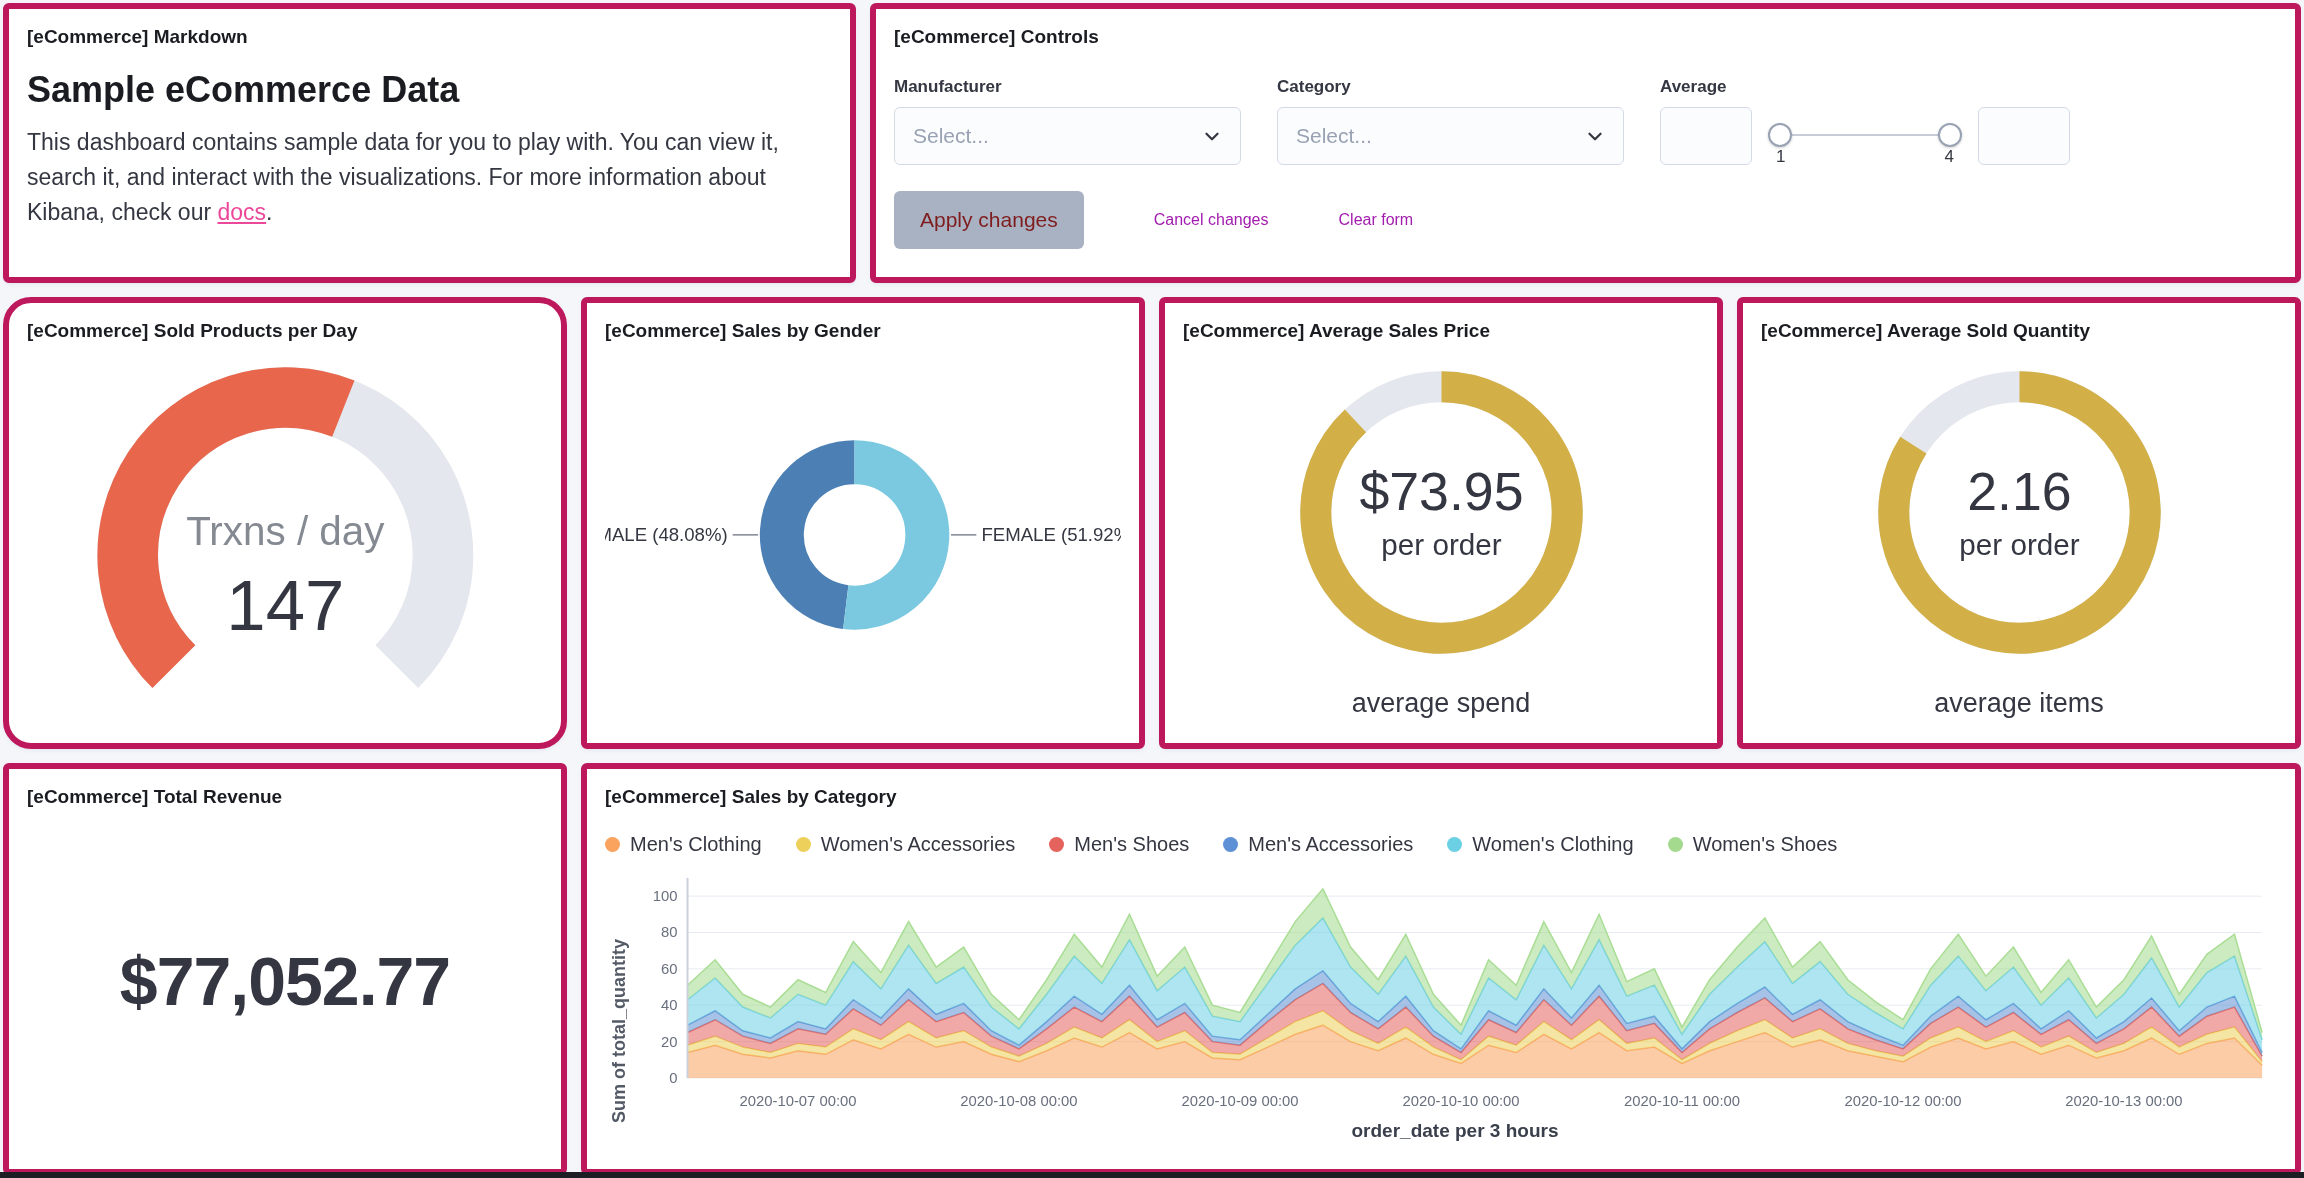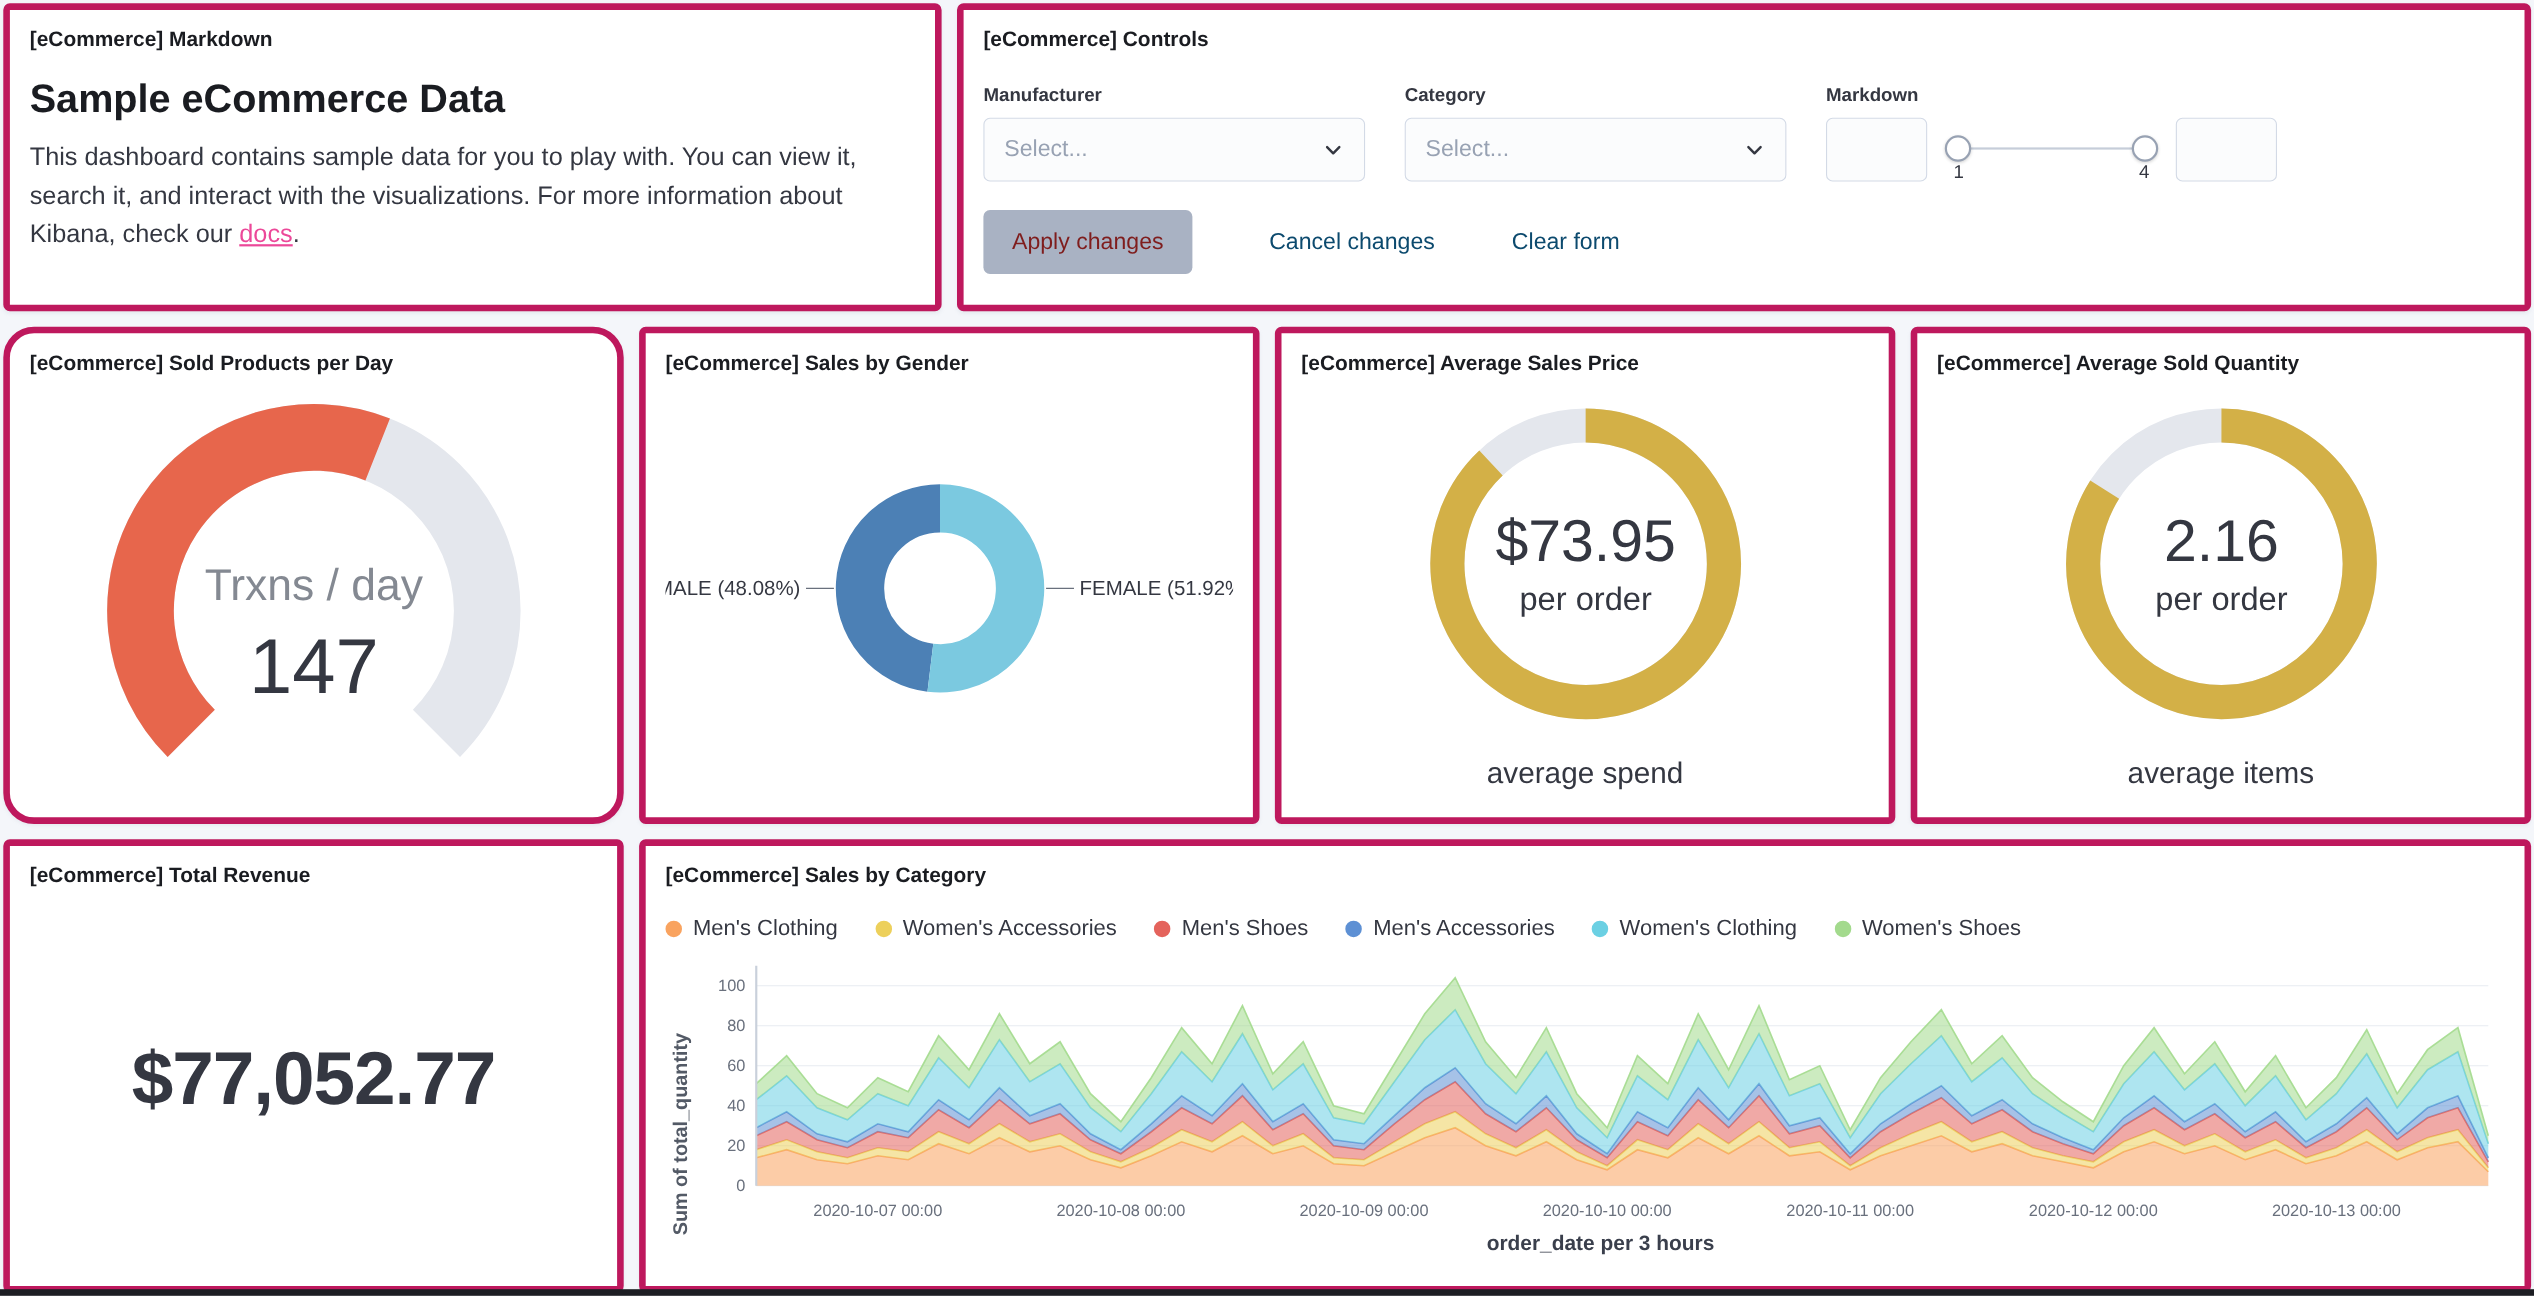--- a/index.html
+++ b/index.html
@@ -67,21 +67,21 @@
   }
   .handle.left { left: -2px; } .handle.right { right: -2px; }
   .range-val { position: absolute; top: 40px; font-size: 17px; color: #343741; }
   .range-val.min { left: 6px; } .range-val.max { right: 6px; }
   .buttons-row { display: flex; align-items: center; gap: 70px; margin-top: 26px; }
   button { font: inherit; background: none; border: none; cursor: pointer; }
   .btn-apply {
     height: 58px; padding: 0 26px; border-radius: 6px;
     background: #A9B2C3; color: #7f1d1d; font-size: 21px; font-weight: 500; cursor: default;
   }
-  .btn-text { color: #0c4a6e; font-size: 21px; }
+  .btn-text { color: #a21caf; font-size: 16px; }
 
   
   .chart-center { flex: 1; display: flex; flex-direction: column; align-items: center; justify-content: center; min-height: 0; }
   .chart-center svg { display: block; max-width: 100%; max-height: 100%; }
   #gauge-svg { height: 390px; }
   #gender-svg { width: 100%; }
   .goal-svg { height: 340px; }
   .gauge-label { font-size: 20px; fill: #848992; }
   .gauge-value { font-size: 35px; font-weight: 500; fill: #343741; }
   .pie-label { font-size: 22px; fill: #343741; }
@@ -137,21 +137,21 @@
       <div class="control-group">
         <div class="control-label">Category</div>
         <div class="select-box">
           <span class="select-placeholder">Select...</span>
           <svg class="chevron" viewBox="0 0 18 18">
               <polyline points="4,7 9,12 14,7"></polyline>
             </svg>
         </div>
       </div>
       <div class="control-group">
-        <div class="control-label">Markdown</div>
+        <div class="control-label">Average</div>
         <div class="quantity-row">
           <div class="num-input"></div>
           <div class="range-slider">
             <div class="track"></div>
             <div class="handle left"></div>
             <div class="handle right"></div>
             <div class="range-val min">1</div>
             <div class="range-val max">4</div>
           </div>
           <div class="num-input"></div>

